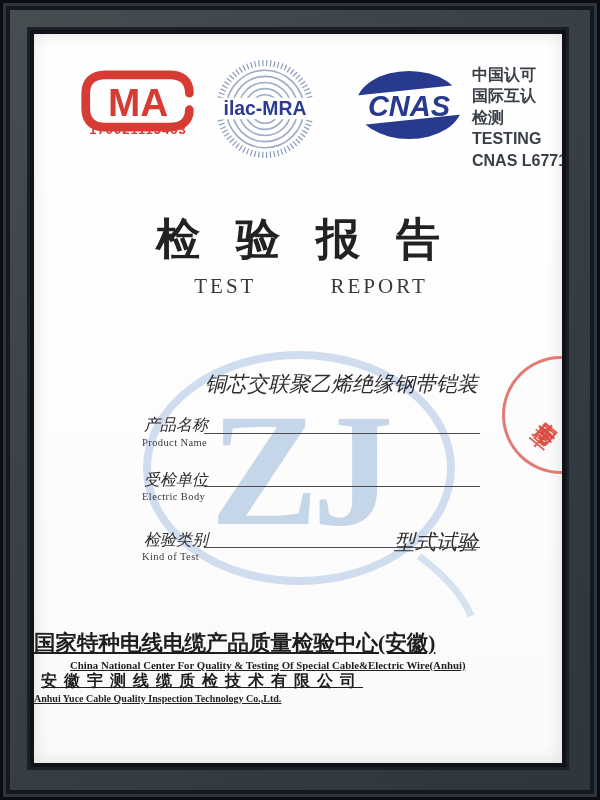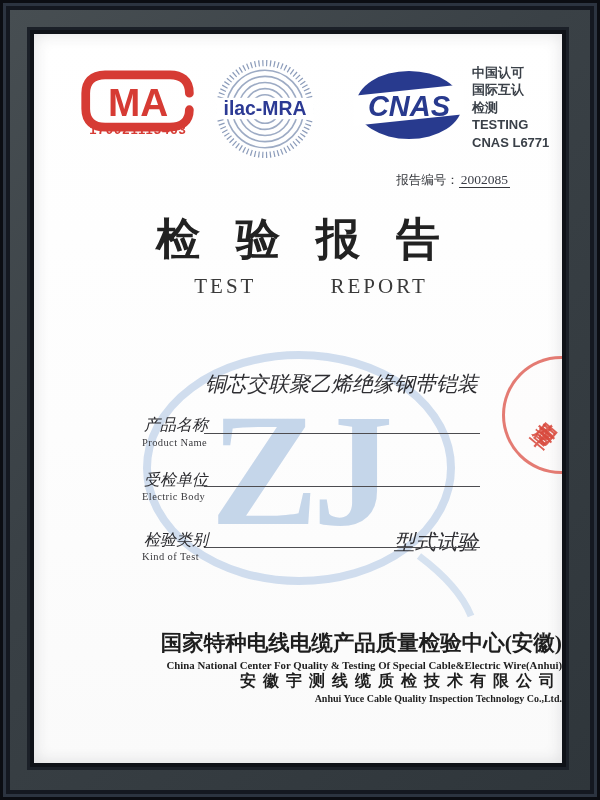--- a/index.html
+++ b/index.html
@@ -19,21 +19,21 @@
   .paper { width:100%; height:100%; position:relative; overflow:hidden;
            background:linear-gradient(180deg,#ffffff 0%,#fdfdfd 55%,#fafafa 100%);
            box-shadow: inset 0 0 16px rgba(40,45,60,.14); }
 
   .abs { position:absolute; }
 
   
   .cma-num { left:42px; top:88px; width:124px; text-align:center;
              color:#d63b34; font-weight:bold; font-size:13px; letter-spacing:1px;
              font-family:"Liberation Sans",sans-serif; }
-  .cnas-text { left:438px; top:30px; font-size:13px; font-weight:bold;
+  .cnas-text { left:438px; top:30px; font-size:16px; font-weight:bold;
                color:#3a4048; line-height:1.34; font-family:"Liberation Sans",sans-serif; }
   .cnas-text div { white-space:nowrap; }
 
   
   .report-no { top:138px; right:52px; font-size:12.5px; color:#36383d; z-index:2; }
   .report-no .num { font-size:13.5px; border-bottom:1px solid #36383d; padding:0 2px; color:#3a3d46; }
 
   
   .title-zh { top:176px; width:100%; text-align:center; z-index:2;
               font-size:44px; font-weight:bold; color:#222;
@@ -43,21 +43,21 @@
               font-size:21px; letter-spacing:3px; color:#3a3a3a; }
 
   
   .fval { left:168px; width:276px; text-align:right; font-size:21px; font-style:italic;
           color:#2e2e32; z-index:2; white-space:nowrap; }
   .fline { left:170px; width:276px; border-top:1.5px solid #4c4c50; height:0; z-index:2; }
   .flab-zh { left:110px; font-size:16px; font-style:italic; color:#2b2b2f; z-index:2; white-space:nowrap; }
   .flab-en { left:108px; font-size:10.5px; letter-spacing:.4px; color:#3a3a3e; z-index:2; white-space:nowrap;text-align:center; }
 
   
-  .footer { top:594px; width:100%; text-align:right; z-index:2; color:#1e1e1e; }
+  .footer { top:594px; width:100%; text-align:left; z-index:2; color:#1e1e1e;text-decoration:underline; }
   .footer .o1zh { font-size:21.5px; font-weight:bold; }
   .footer .o1en { font-size:10.8px; font-weight:bold; margin-top:2px;padding-left:36px; }
   .footer .o2zh { font-size:16px; font-weight:bold; letter-spacing:7px; text-indent:7px; }
   .footer .o2en { font-size:10px; font-weight:bold; margin-top:1px; }
 
   
   .watermark { left:85px; top:312px; z-index:0; opacity:.95; }
 
   
   .stamp { left:468px; top:322px; width:118px; height:118px; border-radius:50%;
@@ -117,23 +117,20 @@
                 </svg>
 
                 <div class="abs cnas-text">
                   <div>中国认可</div>
                   <div>国际互认</div>
                   <div>检测</div>
                   <div>TESTING</div>
                   <div>CNAS L6771</div>
                 </div>
 
-                <div class="abs report-no">
-                  <span>报告编号：</span><span class="num">2002085</span>
-                </div>
 
                 <div class="abs title-zh">检验报告</div>
                 <div class="abs title-en">
                   <span>TEST</span>
                   <span>REPORT</span>
                 </div>
 
                 <div class="abs fval" style="top:336px">铜芯交联聚乙烯绝缘钢带铠装</div>
                 <div class="abs fline" style="top:399px"></div>
                 <div class="abs flab-zh" style="top:381px">产品名称</div>

